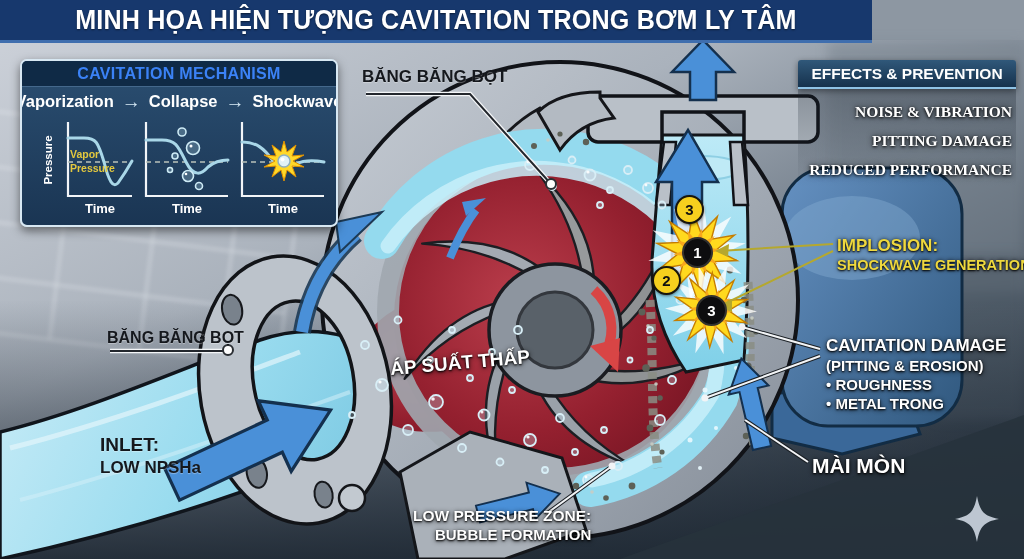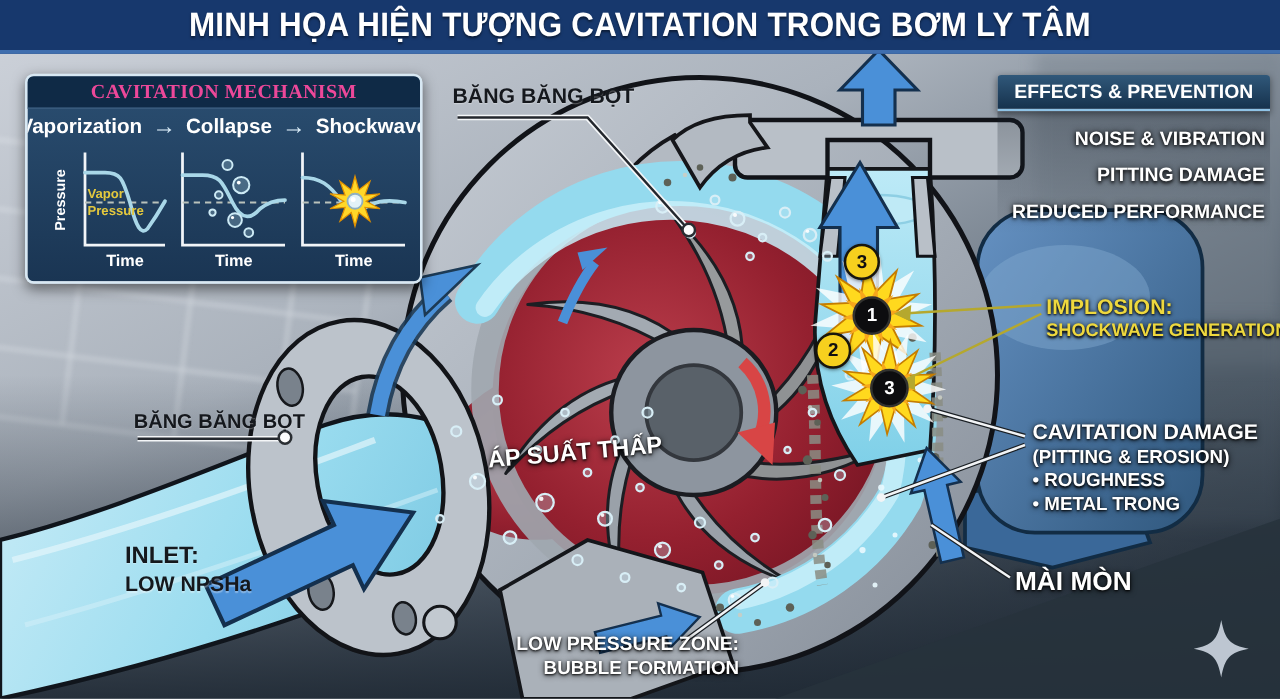--- a/index.html
+++ b/index.html
@@ -1,40 +1,40 @@
 <!DOCTYPE html>
 <html><head>
 <meta charset="utf-8">
 <style>
   html,body{margin:0;padding:0;background:#222;}
   .stage{position:relative;width:1024px;height:559px;overflow:hidden;
          font-family:"Liberation Sans",sans-serif;background:#8d97a2;}
   .scene-svg{position:absolute;left:0;top:0;z-index:1;}
   
-  .titlebar{position:absolute;left:0;top:0;width:1024px;height:40px;z-index:8;
+  .titlebar{position:absolute;left:0;top:0;width:872px;height:40px;z-index:8;
     background:#17386d;border-bottom:3px solid #3f6eae;display:flex;align-items:center;justify-content:center;}
   .titlebar span{color:#fff;font-weight:bold;font-size:27px;letter-spacing:.2px;
     transform:scaleX(.93);white-space:nowrap;text-shadow:0 1px 2px rgba(0,0,0,.5);}
   
   .panel-mech{position:absolute;left:20px;top:59px;width:314px;z-index:9;
     background:linear-gradient(#2b4f72,#1a3553);border:2px solid #d8e8f3;border-radius:7px;
     box-shadow:0 4px 10px rgba(0,0,0,.5);overflow:hidden;}
-  .panel-mech .hdr{background:#0f2a46;color:#ec4899;font-weight:bold;font-size:16px;text-align:center;
-    padding:4px 0 3px;border-bottom:1px solid #44688c;letter-spacing:.3px;font-family:Liberation Serif, serif;}
+  .panel-mech .hdr{background:#0f2a46;color:#3b82f6;font-weight:bold;font-size:16px;text-align:center;
+    padding:4px 0 3px;border-bottom:1px solid #44688c;letter-spacing:.3px;}
   .stages{display:flex;align-items:center;justify-content:center;gap:8px;color:#fff;
     font-size:16.5px;font-weight:bold;padding:5px 0 1px;}
   .stages .arr{color:#d9ecf8;font-size:19px;line-height:14px;}
   .graphs{display:flex;justify-content:flex-end;padding:2px 8px 5px;}
   
   .panel-eff{position:absolute;left:798px;top:60px;width:218px;z-index:9;text-align:center;}
   .panel-eff .hdr{background:linear-gradient(#30587a,#16324d);border-bottom:2px solid #8fc3e6;
     color:#fff;font-weight:bold;font-size:15.5px;padding:5px 8px 4px;border-radius:3px 3px 0 0;
     box-shadow:0 2px 6px rgba(0,0,0,.45);}
   .panel-eff .items{background:linear-gradient(rgba(22,32,44,.30),rgba(22,32,44,0));
-    padding:3px 4px 8px;text-align:right;}
+    padding:3px 4px 8px;text-align:right;font-family:Liberation Serif, serif;}
   .panel-eff .item{color:#fff;font-weight:bold;font-size:15.5px;margin-top:11px;
     text-shadow:0 1px 3px #000,0 0 6px rgba(0,0,0,.7);}
   
   .lbl{position:absolute;z-index:7;white-space:nowrap;font-weight:bold;}
   .lbl-dark{color:#15181d;text-shadow:0 1px 1px rgba(255,255,255,.35);}
   .lbl-white{color:#fff;text-shadow:0 1px 2px #000,0 1px 5px rgba(0,0,0,.85);}
   .lbl-yellow{color:#eed83e;text-shadow:0 1px 2px #000,0 0 4px rgba(0,0,0,.8);}
   .sub{font-weight:bold;text-align:right;}
   
   .badge-y,.badge-b{position:absolute;z-index:7;border-radius:50%;display:flex;

